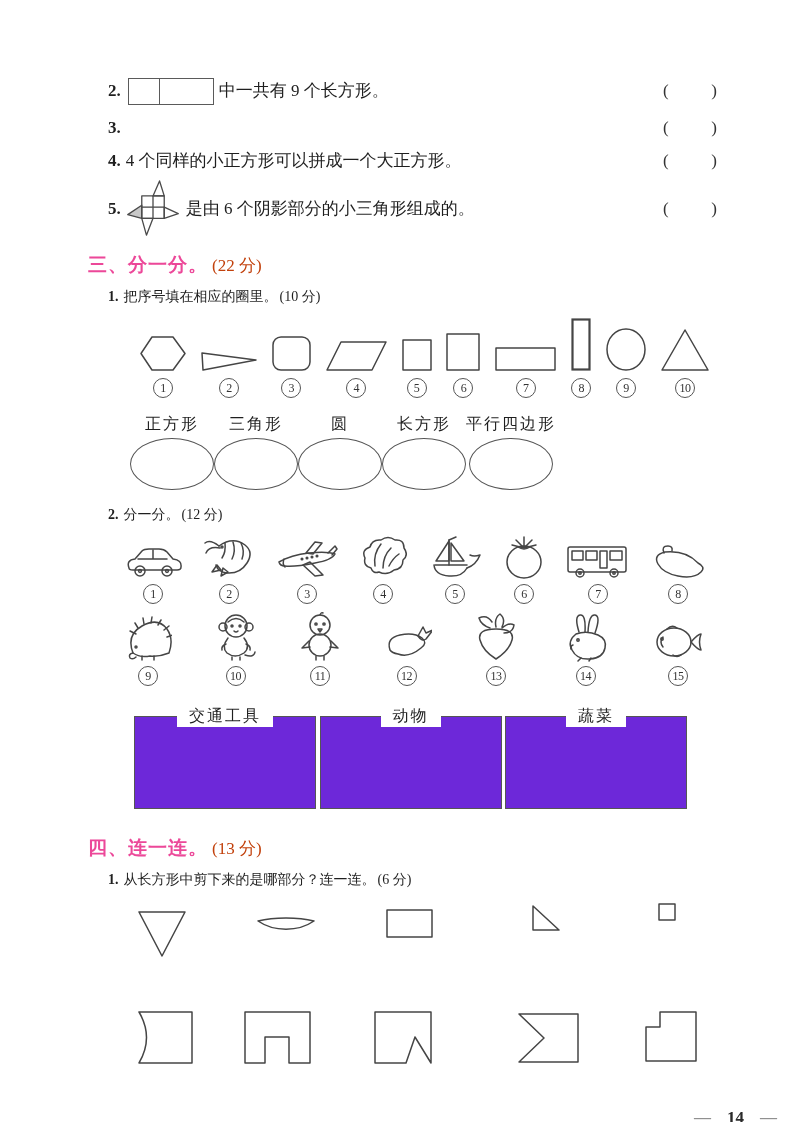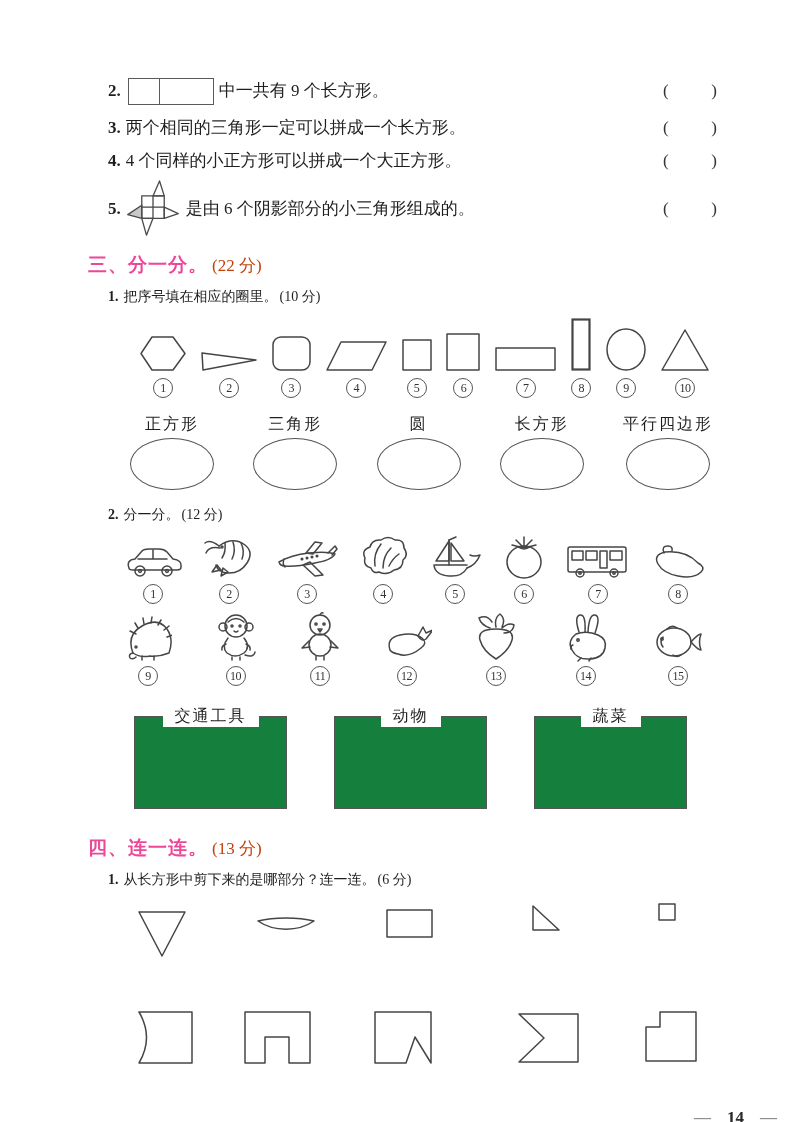--- a/index.html
+++ b/index.html
@@ -28,32 +28,32 @@
 
   
   .shape-row { display:flex; justify-content:space-between; align-items:flex-end; margin:12px 8px 0 32px; }
   .shape-cell { display:flex; flex-direction:column; align-items:center; gap:7px; }
   .icon { display:flex; align-items:flex-end; justify-content:center; }
   .cnum {
     width:20px; height:20px; border:1.3px solid #555; border-radius:50%;
     display:flex; align-items:center; justify-content:center;
     font-size:12px; color:#333; letter-spacing:-0.5px; background:#fff;
   }
-  .oval-row { display:flex; justify-content:space-between; margin:16px 4px 0 22px; }
+  .oval-row { display:flex; margin:16px 4px 0 22px; }
   .oval-cell { display:flex; flex-direction:column; align-items:center; }
   .oval-label { font-size:16px; margin-bottom:3px; letter-spacing:2px; }
   .oval { width:84px; height:52px; border:1.6px solid #555; border-radius:50%; background:#fff; }
 
   
   .items-row { display:flex; justify-content:space-between; align-items:flex-end; margin:10px 12px 0 16px; }
   .items-row.row2 { margin-top:8px; }
   .item-cell { display:flex; flex-direction:column; align-items:center; gap:4px; }
 
   .box-row { display:flex; justify-content:space-between; margin:30px 30px 0 26px; }
-  .cat-box { width:153px; height:93px; border:1.6px solid #555; position:relative; background:#15803d; display:block; }
+  .cat-box { width:182px; height:93px; border:1.6px solid #555; position:relative; background:#6d28d9; display:block; }
   .cat-label {
     position:absolute; top:-11px; left:50%; transform:translateX(-50%);
     background:#fff; padding:0 12px; font-size:16px; white-space:nowrap; letter-spacing:2px;
   }
 
   
   .pos-row { position:relative; }
   .cut-row { height:68px; margin-top:6px; }
   .source-row { height:54px; margin-top:44px; }
   .pos { position:absolute; display:block; line-height:0; }
@@ -82,21 +82,20 @@
       <span class="divrect"></span>
       <span>中一共有 9 个长方形。</span>
       <span class="tf-paren">
           <span>(</span>
           <span>)</span>
         </span>
     </div>
 
     <div class="tf-row" style="margin-bottom:11px">
       <b class="qnum">3.</b>
-      <span>两个相同的三角形一定可以拼成一个长方形。</span>
       <span class="tf-paren">
           <span>(</span>
           <span>)</span>
         </span>
     </div>
 
     <div class="tf-row" style="margin-bottom:8px">
       <b class="qnum">4.</b>
       <span>4 个同样的小正方形可以拼成一个大正方形。</span>
       <span class="tf-paren">

